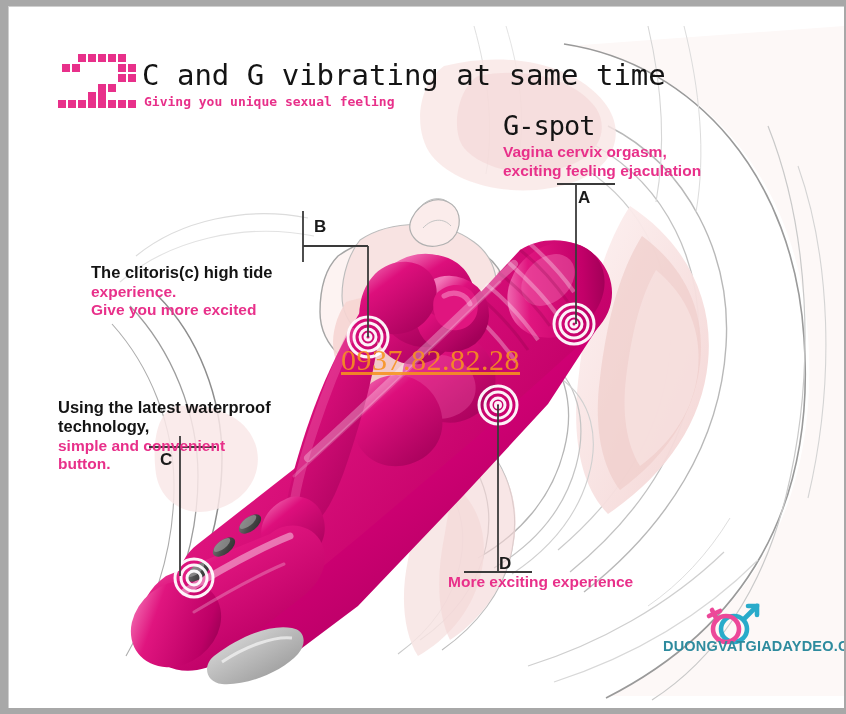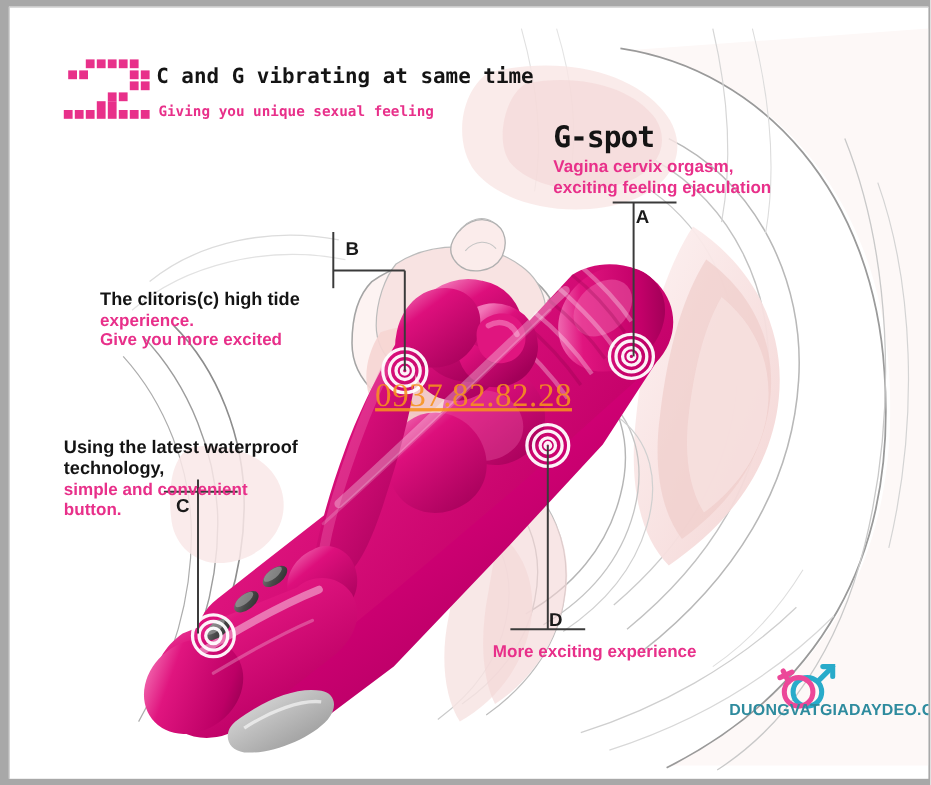--- a/index.html
+++ b/index.html
@@ -45,22 +45,22 @@
     left: 22px;
     top: 4px;
     width: 96px;
     height: 64px;
   }
   #title-main {
     position: absolute;
     left: 110px;
     top: 16px;
     font-family: "DejaVu Sans Mono", monospace;
-    font-size: 19px;
-    font-weight: bold;
+    font-size: 29px;
+    font-weight: normal;
     color: #141414;
     white-space: nowrap;
     letter-spacing: 0px;
   }
   #title-sub {
     position: absolute;
     left: 112px;
     top: 52px;
     font-family: "DejaVu Sans Mono", monospace;
     font-size: 13px;
@@ -83,33 +83,33 @@
     font-weight: bold;
     font-size: 15.5px;
     color: #e8308a;
     line-height: 1.12;
     white-space: nowrap;
   }
   #co-gspot { left: 495px; top: 104px; }
   #co-gspot .co-title {
     font-family: "DejaVu Sans Mono", monospace;
     font-size: 27px;
-    font-weight: bold;
+    font-weight: normal;
     letter-spacing: -1px;
   }
   #co-gspot .co-sub { font-size: 15.5px; margin-top: 2px; }
 
   #co-clit { left: 83px; top: 213px; margin-top: 44px; }
   #co-clit .co-sub { margin-top: 1px; }
 
   #co-water { left: 50px; top: 392px; }
   #co-water .co-sub { margin-top: 1px; }
 
   #co-thread { left: 440px; top: 564px; }
-  #co-thread .co-sub { margin-top: 14px; }
+  #co-thread .co-sub { margin-top: 3px; }
 
   
   #leaders {
     position: absolute;
     left: 0; top: 0;
     width: 836px; height: 702px;
   }
   .marker {
     position: absolute;
     font-family: "Liberation Sans", sans-serif;

